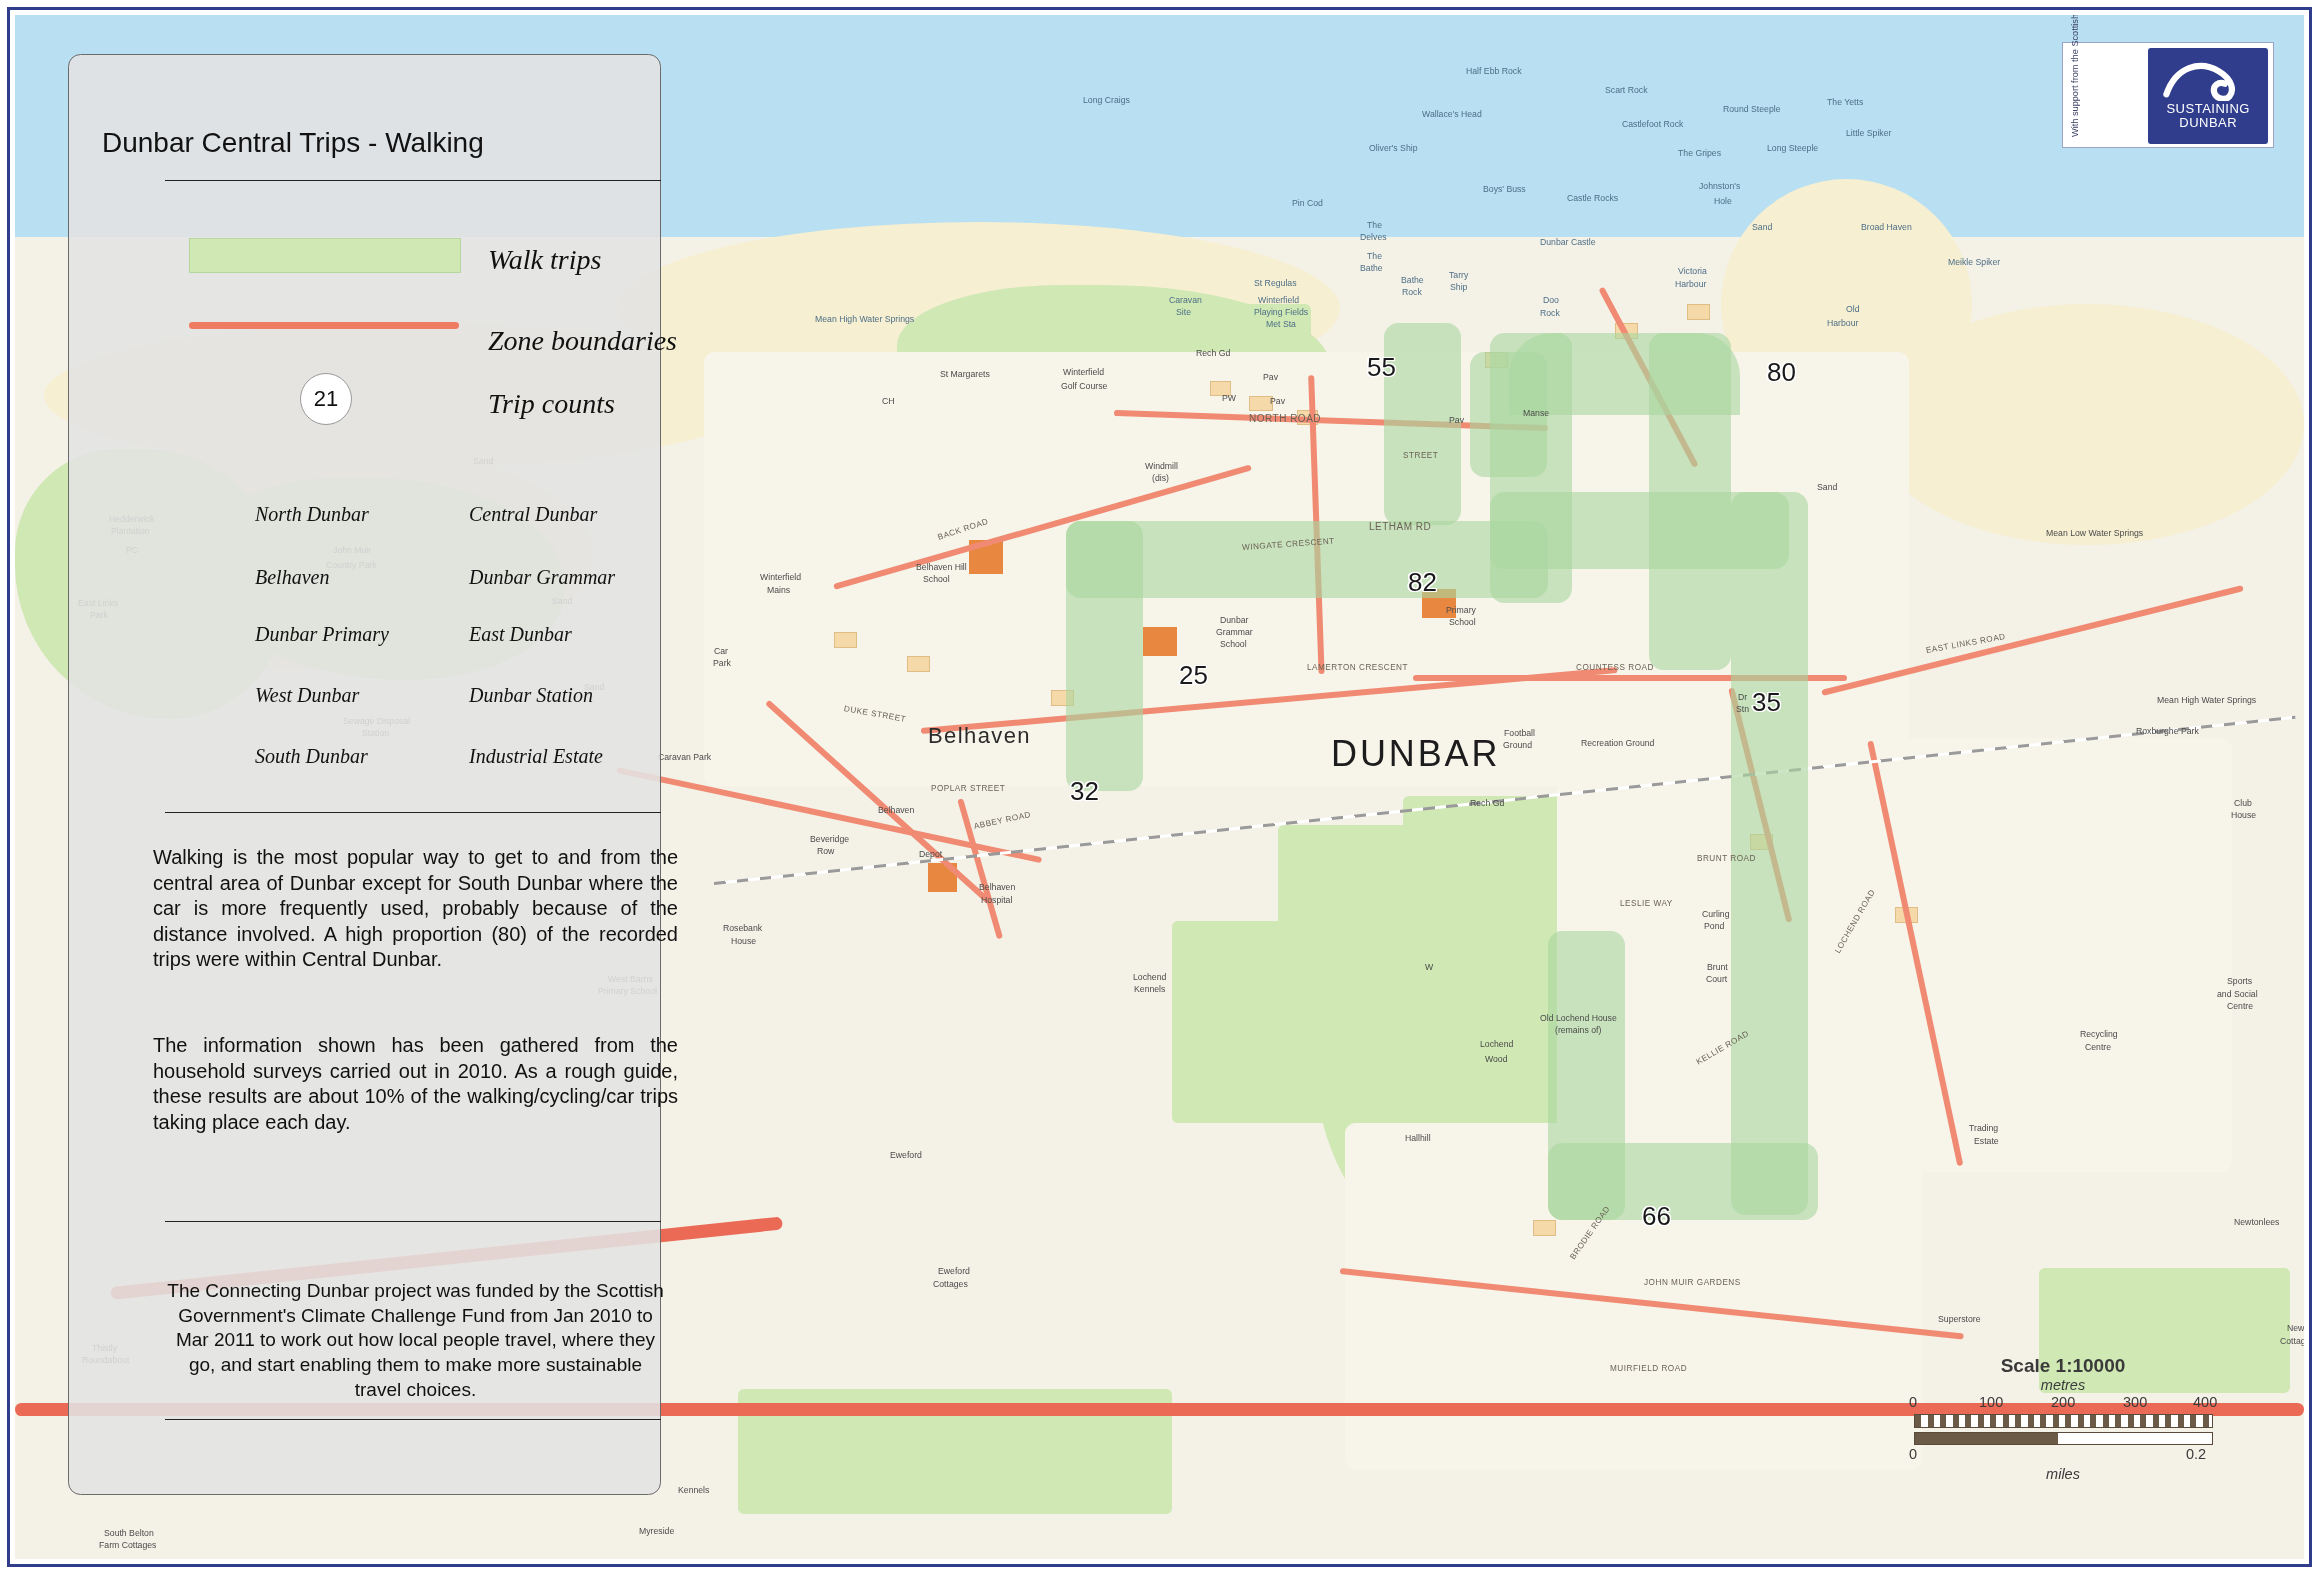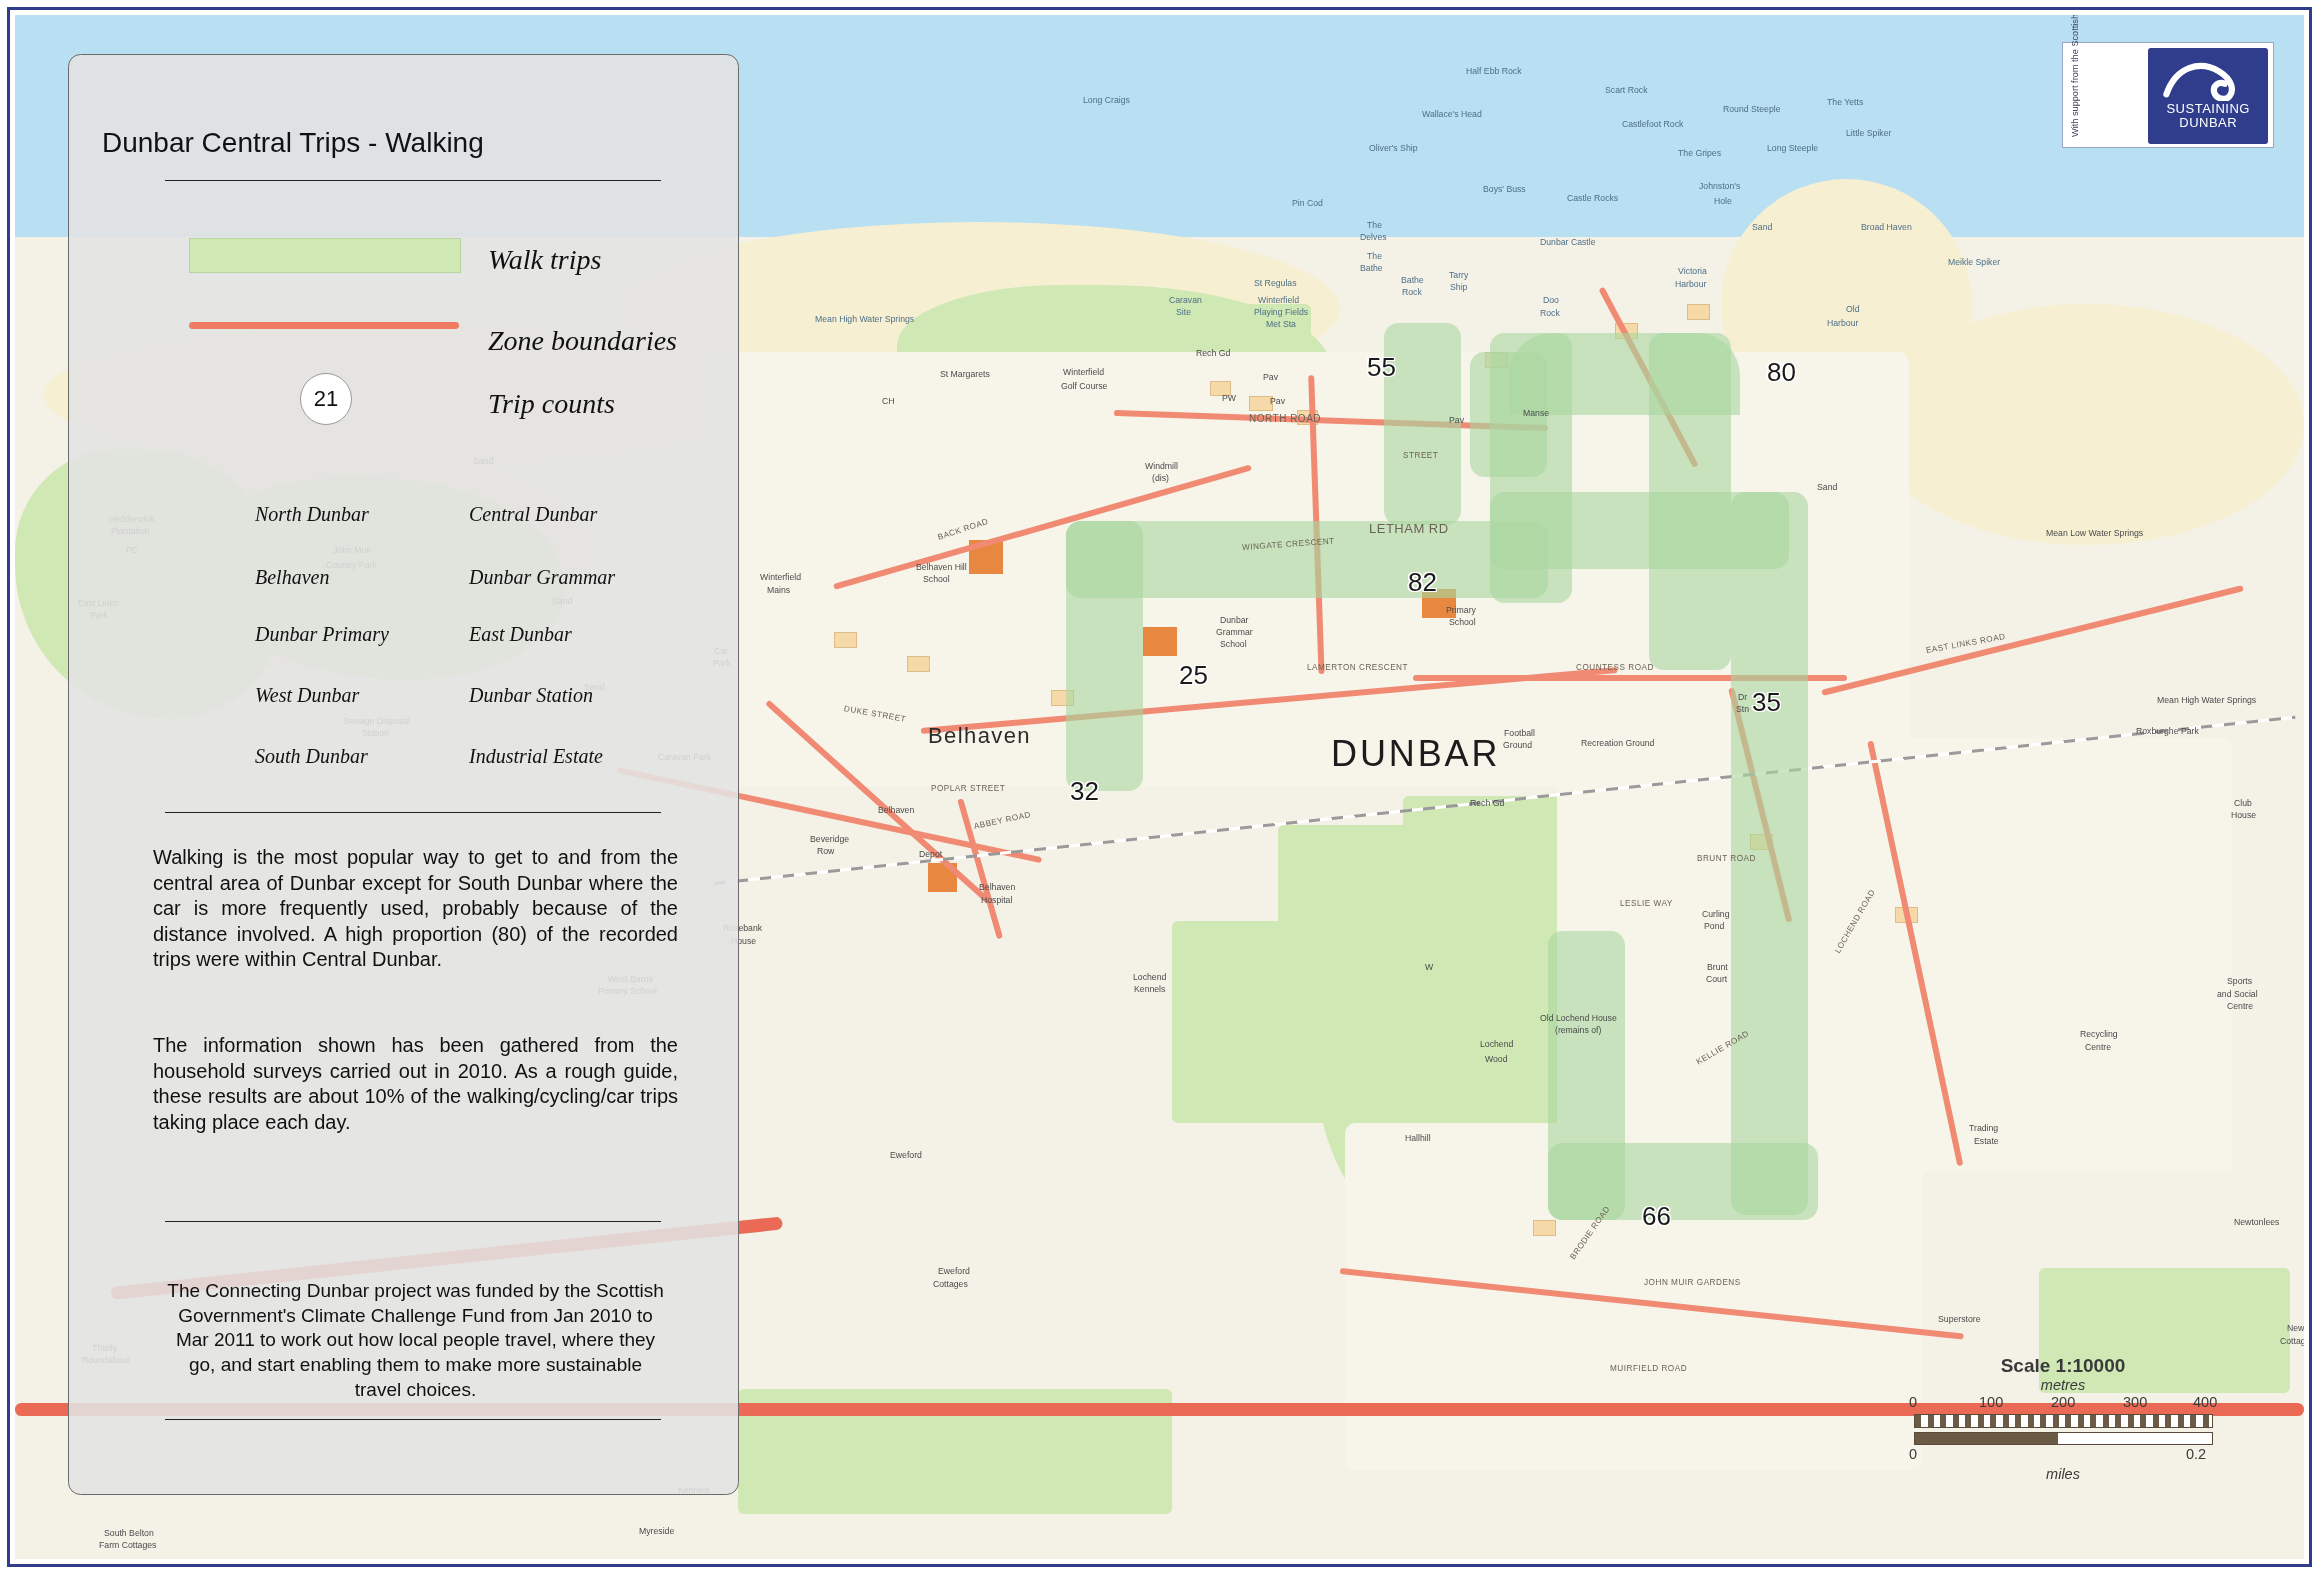--- a/index.html
+++ b/index.html
@@ -142,21 +142,21 @@
     color: #1c1c1c;
     font-size: 36px;
     letter-spacing: 2.9px;
     font-weight: 400;
   }
 
   
   .panel {
     position: absolute;
     left: 53px; top: 39px;
-    width: 671px; height: 1441px;
+    width: 593px; height: 1441px;
     background: rgba(226,226,226,0.88);
     border: 1.4px solid #6b6b6b;
     border-radius: 12.5px;
     box-sizing: border-box;
     padding: 0;
   }
   .panel-title {
     position: absolute;
     left: 33px; top: 72px;
     width: 525px;
@@ -551,21 +551,21 @@
         <div class="lbl" style="left: 75px; top: 595px;">Park</div>
         <div class="lbl" style="left: 318px; top: 530px;">John Muir</div>
         <div class="lbl" style="left: 311px; top: 545px;">Country Park</div>
         <div class="lbl" style="left: 2121px; top: 711px;">Roxburghe Park</div>
       </div>
     <div id="street-label-layer">
         <div class="lbl" style="left: 1234px; top: 398px; font-size: 10px; color: rgb(107, 98, 87); letter-spacing: 0.5px; transform: rotate(0deg); transform-origin: left center;">NORTH  ROAD</div>
         <div class="lbl" style="left: 1388px; top: 436px; font-size: 8.2px; color: rgb(107, 98, 87); letter-spacing: 0.5px; transform: rotate(0deg); transform-origin: left center;">STREET</div>
         <div class="lbl" style="left: 923px; top: 518px; font-size: 8.2px; color: rgb(107, 98, 87); letter-spacing: 0.5px; transform: rotate(-18deg); transform-origin: left center;">BACK  ROAD</div>
         <div class="lbl" style="left: 1227px; top: 528px; font-size: 8.2px; color: rgb(107, 98, 87); letter-spacing: 0.5px; transform: rotate(-4deg); transform-origin: left center;">WINGATE  CRESCENT</div>
-        <div class="lbl" style="left: 1354px; top: 506px; font-size: 13px; color: rgb(107, 98, 87); letter-spacing: 0.5px; transform: rotate(0deg); transform-origin: left center;">LETHAM  RD</div>
+        <div class="lbl" style="left: 1354px; top: 506px; font-size: 10px; color: rgb(107, 98, 87); letter-spacing: 0.5px; transform: rotate(0deg); transform-origin: left center;">LETHAM  RD</div>
         <div class="lbl" style="left: 1292px; top: 648px; font-size: 8.2px; color: rgb(107, 98, 87); letter-spacing: 0.5px; transform: rotate(0deg); transform-origin: left center;">LAMERTON  CRESCENT</div>
         <div class="lbl" style="left: 1561px; top: 648px; font-size: 8.2px; color: rgb(107, 98, 87); letter-spacing: 0.5px; transform: rotate(0deg); transform-origin: left center;">COUNTESS  ROAD</div>
         <div class="lbl" style="left: 1911px; top: 631px; font-size: 8.2px; color: rgb(107, 98, 87); letter-spacing: 0.5px; transform: rotate(-10deg); transform-origin: left center;">EAST  LINKS  ROAD</div>
         <div class="lbl" style="left: 829px; top: 689px; font-size: 8.2px; color: rgb(107, 98, 87); letter-spacing: 0.5px; transform: rotate(10deg); transform-origin: left center;">DUKE  STREET</div>
         <div class="lbl" style="left: 916px; top: 769px; font-size: 8.2px; color: rgb(107, 98, 87); letter-spacing: 0.5px; transform: rotate(0deg); transform-origin: left center;">POPLAR  STREET</div>
         <div class="lbl" style="left: 959px; top: 807px; font-size: 8.2px; color: rgb(107, 98, 87); letter-spacing: 0.5px; transform: rotate(-12deg); transform-origin: left center;">ABBEY  ROAD</div>
         <div class="lbl" style="left: 1682px; top: 839px; font-size: 8.2px; color: rgb(107, 98, 87); letter-spacing: 0.5px; transform: rotate(0deg); transform-origin: left center;">BRUNT  ROAD</div>
         <div class="lbl" style="left: 1605px; top: 884px; font-size: 8.2px; color: rgb(107, 98, 87); letter-spacing: 0.5px; transform: rotate(0deg); transform-origin: left center;">LESLIE  WAY</div>
         <div class="lbl" style="left: 1822px; top: 933px; font-size: 8.2px; color: rgb(107, 98, 87); letter-spacing: 0.5px; transform: rotate(-60deg); transform-origin: left center;">LOCHEND  ROAD</div>
         <div class="lbl" style="left: 1682px; top: 1043px; font-size: 8.2px; color: rgb(107, 98, 87); letter-spacing: 0.5px; transform: rotate(-30deg); transform-origin: left center;">KELLIE  ROAD</div>

